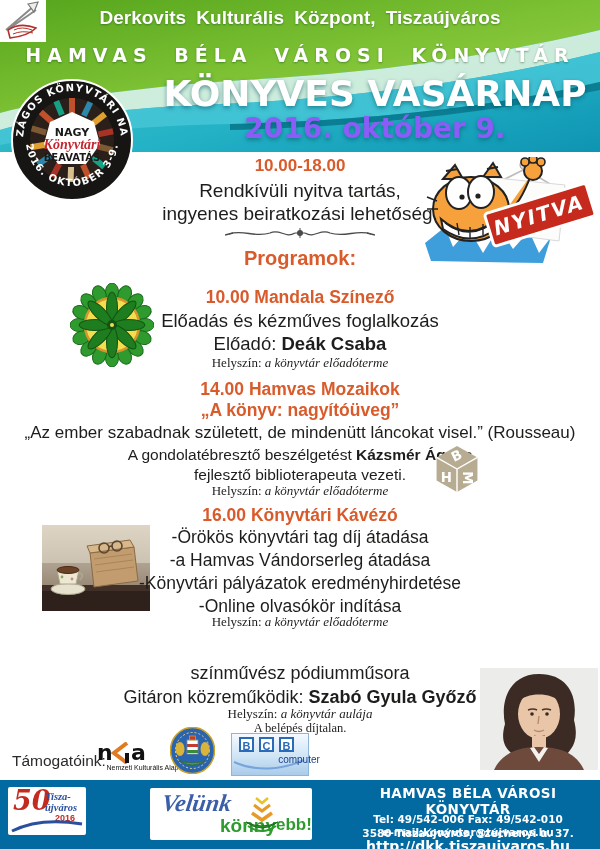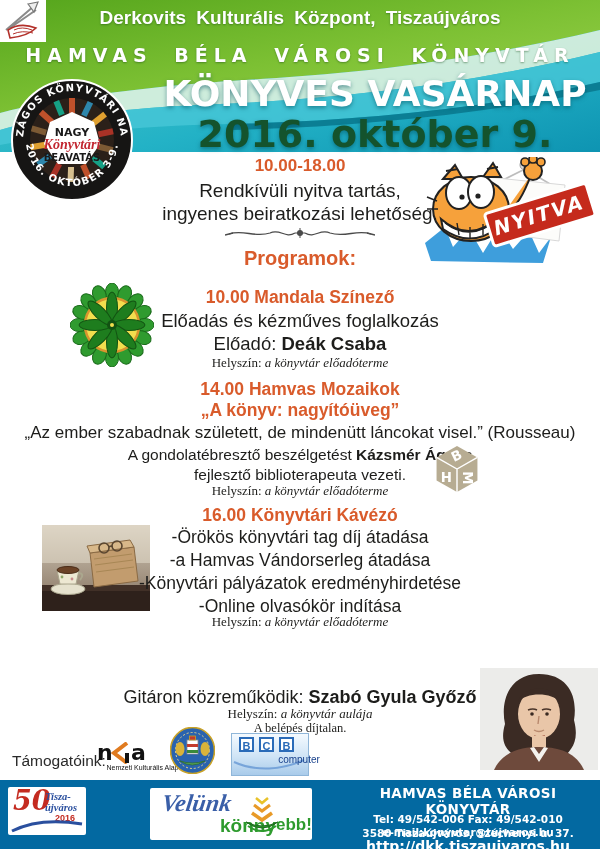--- a/index.html
+++ b/index.html
@@ -14,22 +14,22 @@
   
   .header{position:absolute;top:0;left:0;width:600px;height:184px;}
   .h-org{position:absolute;top:7px;left:0;width:600px;text-align:center;color:#fff;
          font-weight:bold;font-size:19px;word-spacing:5px;text-shadow:0 1px 2px rgba(20,70,20,.45);}
   .h-lib{position:absolute;top:44px;left:0;width:600px;text-align:center;color:#fff;
          font-family:"DejaVu Sans",sans-serif;font-weight:bold;font-size:19px;
          letter-spacing:6px;word-spacing:9px;text-shadow:0 1px 2px rgba(20,70,20,.45);}
   .h-title{position:absolute;top:73px;left:150px;width:450px;text-align:center;color:#fff;
          font-family:"DejaVu Sans",sans-serif;font-weight:bold;font-size:36px;
          text-shadow:0 2px 4px rgba(0,80,95,.55);}
-  .h-date{position:absolute;top:112px;left:150px;width:450px;text-align:center;color:#14532d;
-         font-family:"DejaVu Sans",sans-serif;font-weight:bold;font-size:38px;
+  .h-date{position:absolute;top:112px;left:150px;width:450px;text-align:center;color:#8b5cf6;
+         font-family:"DejaVu Sans",sans-serif;font-weight:bold;font-size:28px;
          text-shadow:0 2px 4px rgba(0,80,95,.55);}
   .corner-logo{position:absolute;top:0;left:0;width:46px;height:42px;background:#fff;}
   
   .footer{position:absolute;top:780px;left:0;width:600px;height:69px;background:#0369a1;}
   .f-line{position:absolute;left:340px;width:256px;text-align:center;color:#fff;
           font-family:"DejaVu Sans",sans-serif;font-weight:bold;}
   .whitebox{position:absolute;background:#fff;border-radius:2px;}
   
   .sp-label{position:absolute;left:12px;top:752px;font-size:15.5px;color:#2a2a2a;}
   .nka{position:absolute;left:95px;top:744px;width:90px;height:34px;}
@@ -266,20 +266,21 @@
     </g>
   </svg>
 
   <div class="line orange" style="top:506px;font-size:17.5px;">16.00  Könyvtári Kávézó</div>
   <div class="line" style="top:528px;font-size:17.5px;">-Örökös könyvtári tag díj átadása</div>
   <div class="line" style="top:551px;font-size:17.5px;">-a Hamvas Vándorserleg átadása</div>
   <div class="line" style="top:574px;font-size:17.5px;">-Könyvtári pályázatok eredményhirdetése</div>
   <div class="line" style="top:597px;font-size:17.5px;">-Online olvasókör indítása</div>
   <div class="line serifline" style="top:615px;"><span>Helyszín: </span><i>a könyvtár előadóterme</i></div>
 
+  <div class="line" style="top:663px;font-size:18px;">színművész pódiumműsora</div>
   <div class="line" style="top:687px;font-size:18px;"><span>Gitáron közreműködik: </span><span class="b">Szabó Gyula Győző</span></div>
   <div class="line serifline" style="top:707px;"><span>Helyszín: </span><i>a könyvtár aulája</i></div>
   <div class="line serifline" style="top:721px;font-size:12.5px;">A belépés díjtalan.</div>
 
   <svg class="abs" style="left:480px;top:668px;" width="118" height="102" viewBox="0 0 118 102">
     <rect width="118" height="102" fill="#ECECEA"></rect>
     <path d="M59,6 C30,6 20,32 25,56 C18,80 32,84 38,92 L82,92 C90,82 100,76 94,52 C98,28 88,6 59,6 Z" fill="#3B2B24"></path>
     <ellipse cx="59" cy="46" rx="21" ry="25" fill="#E9C6A8"></ellipse>
     <path d="M38,34 C42,16 76,16 80,34 C72,24 46,24 38,34 Z" fill="#3B2B24"></path>
     <path d="M48,42 Q53,40 57,42 M62,42 Q66,40 71,42" stroke="#4A352A" stroke-width="1.6" fill="none"></path>

